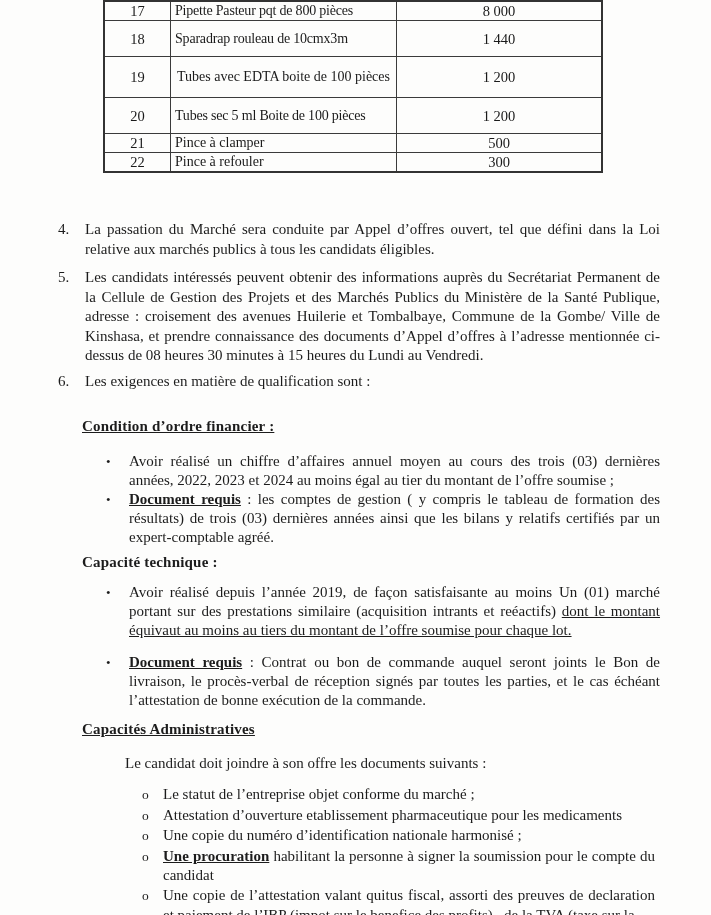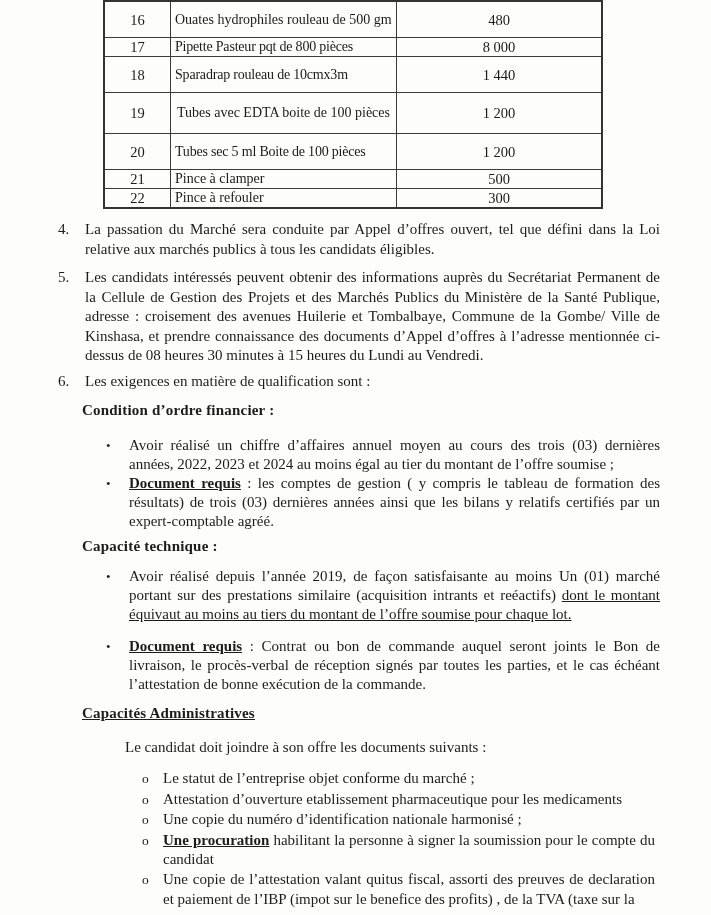--- a/index.html
+++ b/index.html
@@ -58,43 +58,38 @@
   .intro { margin-left: 125px; line-height: 19.5px; }
 
   .o-item { display: flex; }
   .o-marker { flex: none; width: 21px; margin-left: 142px; line-height: 20px; font-size: 13.5px; }
   .o-body { width: 492px; text-align: justify; line-height: 19.5px; }
 
   
   #p4       { margin-top: 220px; }
   #p5       { margin-top: 9px; }
   #p6       { margin-top: 6px; }
-  #h-fin    { margin-top: 10px; }
+  #h-fin    { margin-top: 26px; text-decoration: underline; }
   #fin-b1   { margin-top: 15px; }
   #fin-b2   { margin-top: 0; }
   #h-tech   { margin-top: 6px; }
   #tech-b1  { margin-top: 11px; }
   #tech-b2  { margin-top: 13px; }
   #h-adm    { margin-top: 10px; }
   #adm-intro{ margin-top: 14px; }
   #doc-0    { margin-top: 12px; }
   .o-item   { margin-top: 0.5px; }
 </style>
 </head>
 <body>
 
 <div class="page">
 
   <table class="supplies">
     <tbody>
-      <tr class="h35">
-        <td class="c-no">16</td>
-        <td class="c-desc">Ouates hydrophiles rouleau de 500 gm</td>
-        <td class="c-qty">480</td>
-      </tr>
       <tr class="h18">
         <td class="c-no">17</td>
         <td class="c-desc nowrap">Pipette Pasteur pqt de 800 pièces</td>
         <td class="c-qty">8 000</td>
       </tr>
       <tr class="h35">
         <td class="c-no">18</td>
         <td class="c-desc nowrap">Sparadrap rouleau de 10cmx3m</td>
         <td class="c-qty">1 440</td>
       </tr>

